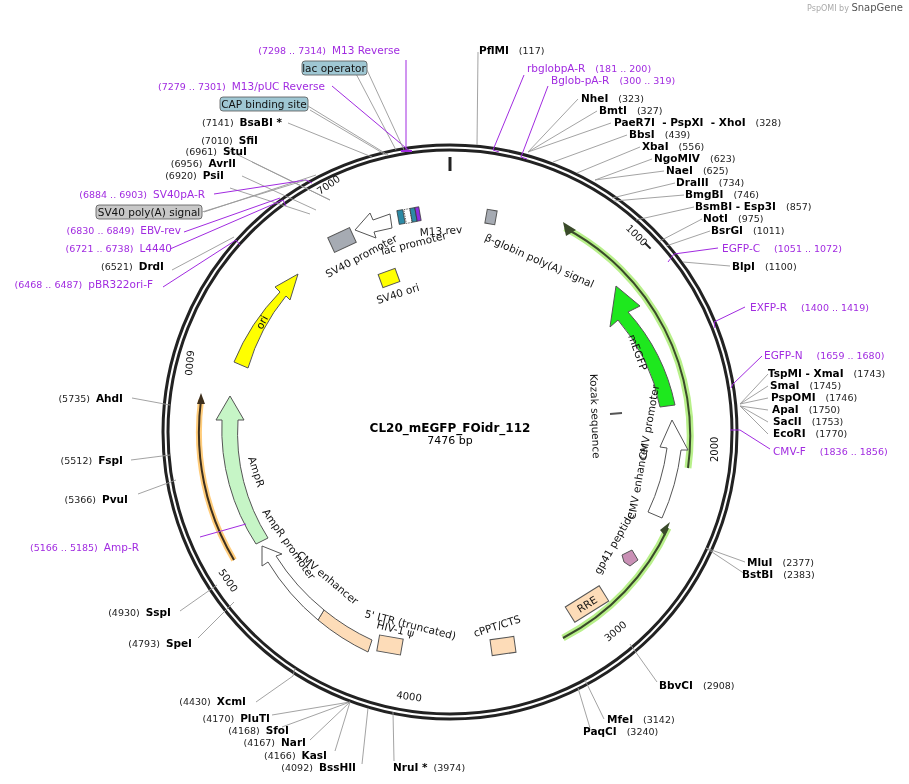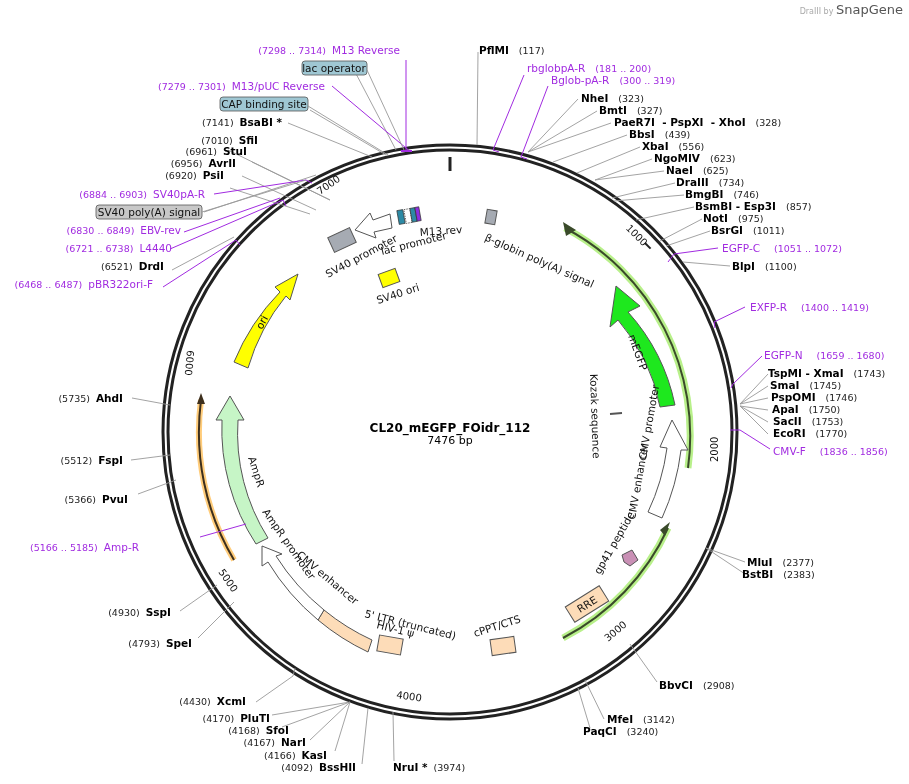--- a/index.html
+++ b/index.html
@@ -5,26 +5,26 @@
   html,body{margin:0;padding:0;background:#fff;}
   body{width:909px;height:784px;position:relative;overflow:hidden;font-family:"DejaVu Sans","Liberation Sans",sans-serif;}
   svg{position:absolute;left:0;top:0;}
   .lbl{font-size:10.5px;fill:#000;font-weight:bold;}
   .pos{font-size:9.5px;fill:#222;font-weight:normal;}
   .prim{font-size:10.5px;fill:#a12be0;}
   .primpos{font-size:9.5px;fill:#a12be0;}
   .feat{font-size:10.5px;fill:#111;}
   .boxlbl{font-size:10.5px;fill:#111;}
   .credit{position:absolute;right:6px;top:2px;font-size:8px;color:#aaa;}
-  .credit b{color:#555;font-weight:normal;font-size:13px;}
+  .credit b{color:#555;font-weight:normal;font-size:10px;}
 </style>
 </head>
 <body>
 
-<div class="credit"><span>DraIII by</span> <b>SnapGene</b></div>
+<div class="credit"><span>PspOMI by</span> <b>SnapGene</b></div>
 
 <svg width="909" height="784" viewBox="0 0 909 784">
 
   <g>
     <circle cx="450" cy="432" r="287" fill="none" stroke="#222" stroke-width="3"></circle>
     <circle cx="450" cy="432" r="282" fill="none" stroke="#222" stroke-width="3"></circle>
   </g>
 
   <line x1="450" y1="157" x2="450" y2="171" stroke="#222" stroke-width="3"></line>
 

